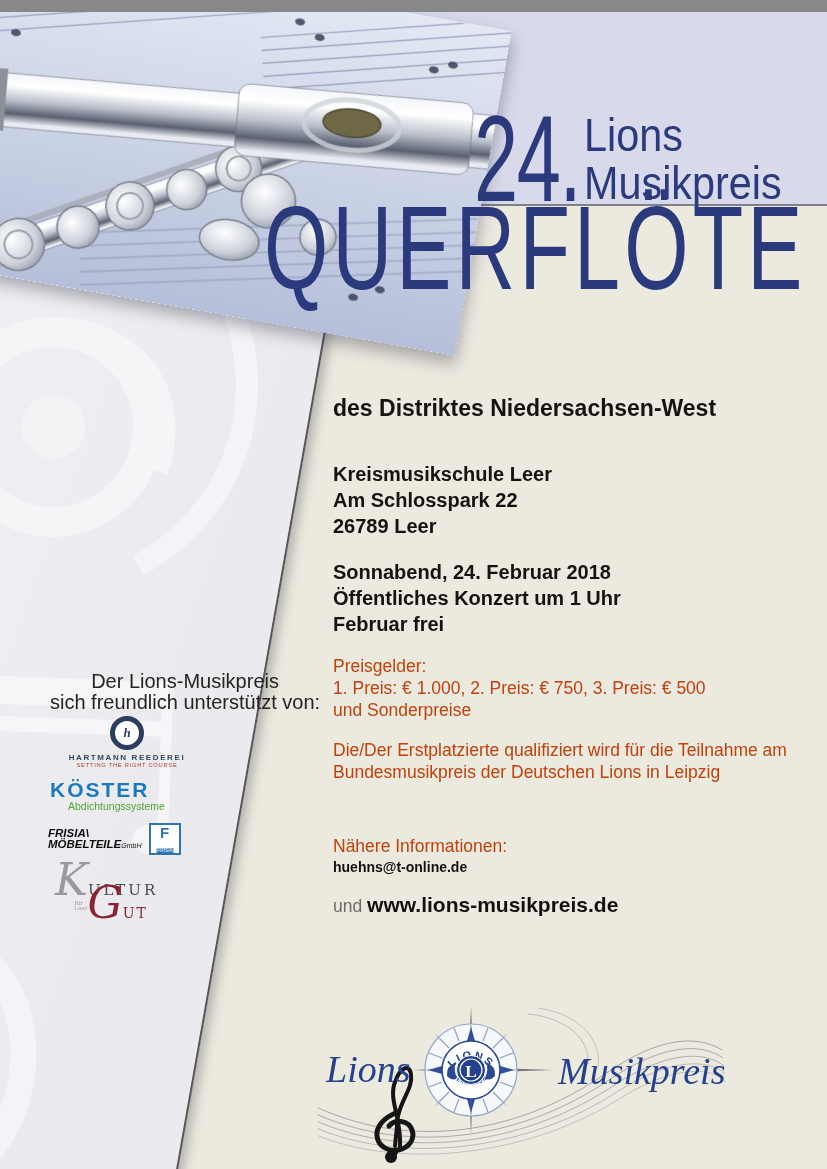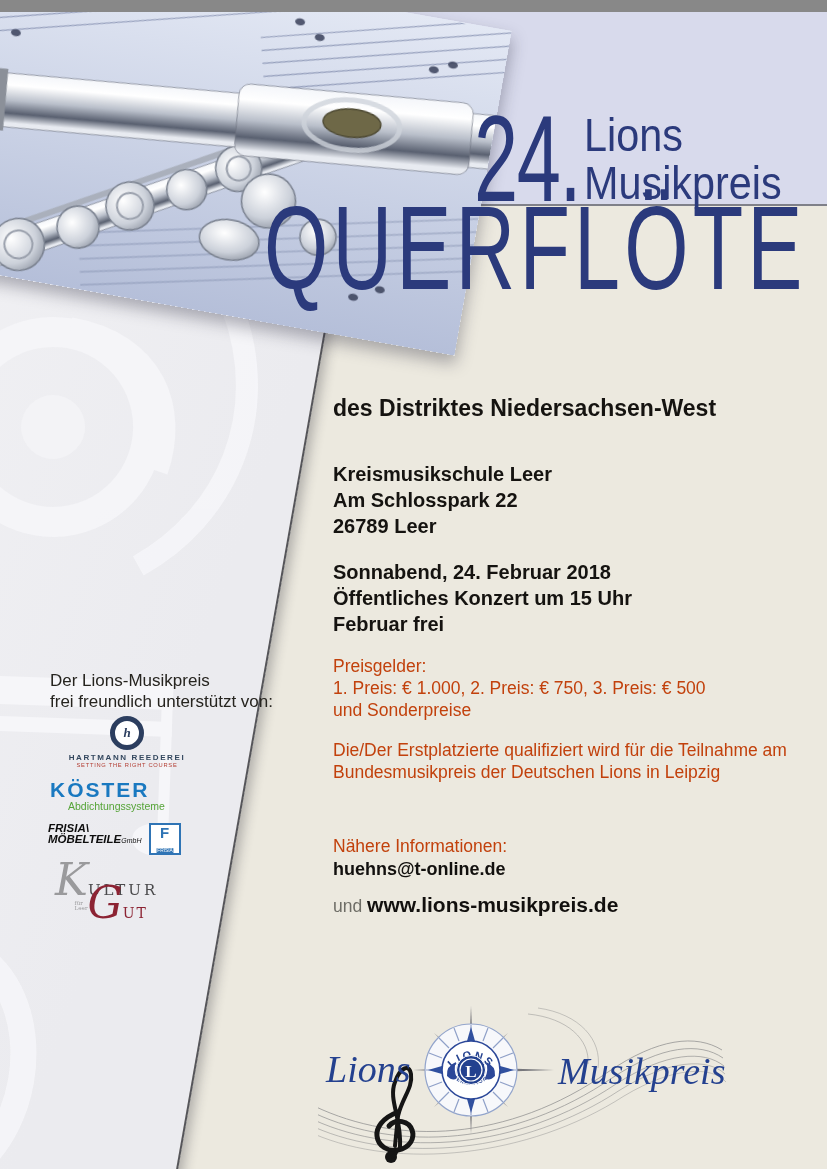--- a/index.html
+++ b/index.html
@@ -48,39 +48,39 @@
   
   .col{position:absolute;left:333px;z-index:3;}
   .h-sub{top:383px;font-size:23px;font-weight:bold;color:#151310;}
   .blk-bold{font-size:20px;font-weight:bold;color:#151310;line-height:26px;}
   .blk-venue{top:449px;}
   .blk-event{top:547px;}
   .blk-grey{font-size:17.5px;color:#c2410c;line-height:22px;}
   .blk-prizes{top:643px;}
   .blk-qual{top:727px;}
   .blk-infolabel{top:823px;}
-  .blk-email{top:847px;font-size:18px;font-weight:bold;color:#12100e;}
+  .blk-email{top:847px;font-size:14px;font-weight:bold;color:#12100e;}
   .blk-web{top:881px;font-size:17.5px;color:#6e6d66;}
   .blk-web .web-url{font-size:21px;font-weight:bold;color:#12100e;}
   
   .sp-intro{position:absolute;left:50px;top:659px;z-index:3;
-    font-size:17px;color:#26241f;line-height:20.5px;}
+    font-size:20px;color:#26241f;line-height:20.5px;text-align:center;}
   .sp{position:absolute;z-index:3;}
   .hm{left:52px;top:704px;width:150px;text-align:center;}
   .hm-ring{width:24px;height:24px;border-radius:50%;border:5px solid #2c3e5f;
     margin:0 auto 3px auto;background:#fff;display:flex;align-items:center;justify-content:center;
     font-family:"Liberation Serif",serif;font-style:italic;font-weight:bold;
     font-size:13px;color:#2c3e5f;}
   .hm-name{font-size:8px;letter-spacing:1.6px;color:#33475e;font-weight:bold;white-space:nowrap;}
   .hm-tag{font-size:8px;letter-spacing:1px;color:#b23c31;white-space:nowrap;
     transform:scale(.72);transform-origin:center top;}
   .ko{left:50px;top:766px;}
   .ko-name{font-size:21px;font-weight:bold;color:#1a79c0;letter-spacing:2px;}
   .ko-sub{font-size:10.5px;color:#55a437;margin-left:18px;margin-top:-2px;}
-  .fr{left:48px;top:811px;display:flex;align-items:flex-start;gap:7px;}
+  .fr{left:48px;top:811px;display:flex;align-items:center;gap:7px;}
   .fr-text{font-style:italic;font-weight:bold;color:#0d0d0d;font-size:11.5px;
     line-height:11px;white-space:nowrap;}
   .fr-gmbh{font-size:7px;font-weight:normal;}
   .fr-box{width:28px;height:28px;border:2px solid #2f74b5;background:#fff;
     display:flex;flex-direction:column;align-items:center;justify-content:space-between;}
   .fr-f{font-size:15px;font-weight:bold;color:#2f74b5;line-height:16px;}
   .fr-strip{width:100%;background:#2f74b5;color:#fff;font-size:8px;line-height:8px;
     text-align:center;transform:scale(.6);transform-origin:center bottom;}
   .kg{left:55px;top:850px;font-family:"DejaVu Serif",serif;}
   .kg-row{white-space:nowrap;}
@@ -217,21 +217,21 @@
   <div class="col h-sub">des Distriktes Niedersachsen-West</div>
 
   <div class="col blk-bold blk-venue">
     <div>Kreismusikschule Leer</div>
     <div>Am Schlosspark 22</div>
     <div>26789 Leer</div>
   </div>
 
   <div class="col blk-bold blk-event">
     <div>Sonnabend, 24. Februar 2018</div>
-    <div>Öffentliches Konzert um 15 Uhr</div>
+    <div>Öffentliches Konzert um 1 Uhr</div>
     <div>Februar frei</div>
   </div>
 
   <div class="col blk-grey blk-prizes">
     <div>Preisgelder:</div>
     <div>1. Preis: € 1.000, 2. Preis: € 750, 3. Preis: € 500</div>
     <div>und Sonderpreise</div>
   </div>
 
   <div class="col blk-grey blk-qual">
@@ -241,21 +241,21 @@
 
   <div class="col blk-grey blk-infolabel">Nähere Informationen:</div>
   <div class="col blk-email">huehns@t-online.de</div>
   <div class="col blk-web">
     <span>und</span>
     <span class="web-url">www.lions-musikpreis.de</span>
   </div>
 
   <div class="sp-intro">
     <div>Der Lions-Musikpreis</div>
-    <div>frei freundlich unterstützt von:</div>
+    <div>sich freundlich unterstützt von:</div>
   </div>
 
   <div class="sp hm">
     <div class="hm-ring">h</div>
     <div class="hm-name">HARTMANN REEDEREI</div>
     <div class="hm-tag">SETTING THE RIGHT COURSE</div>
   </div>
 
   <div class="sp ko">
     <div class="ko-name">KÖSTER</div>

